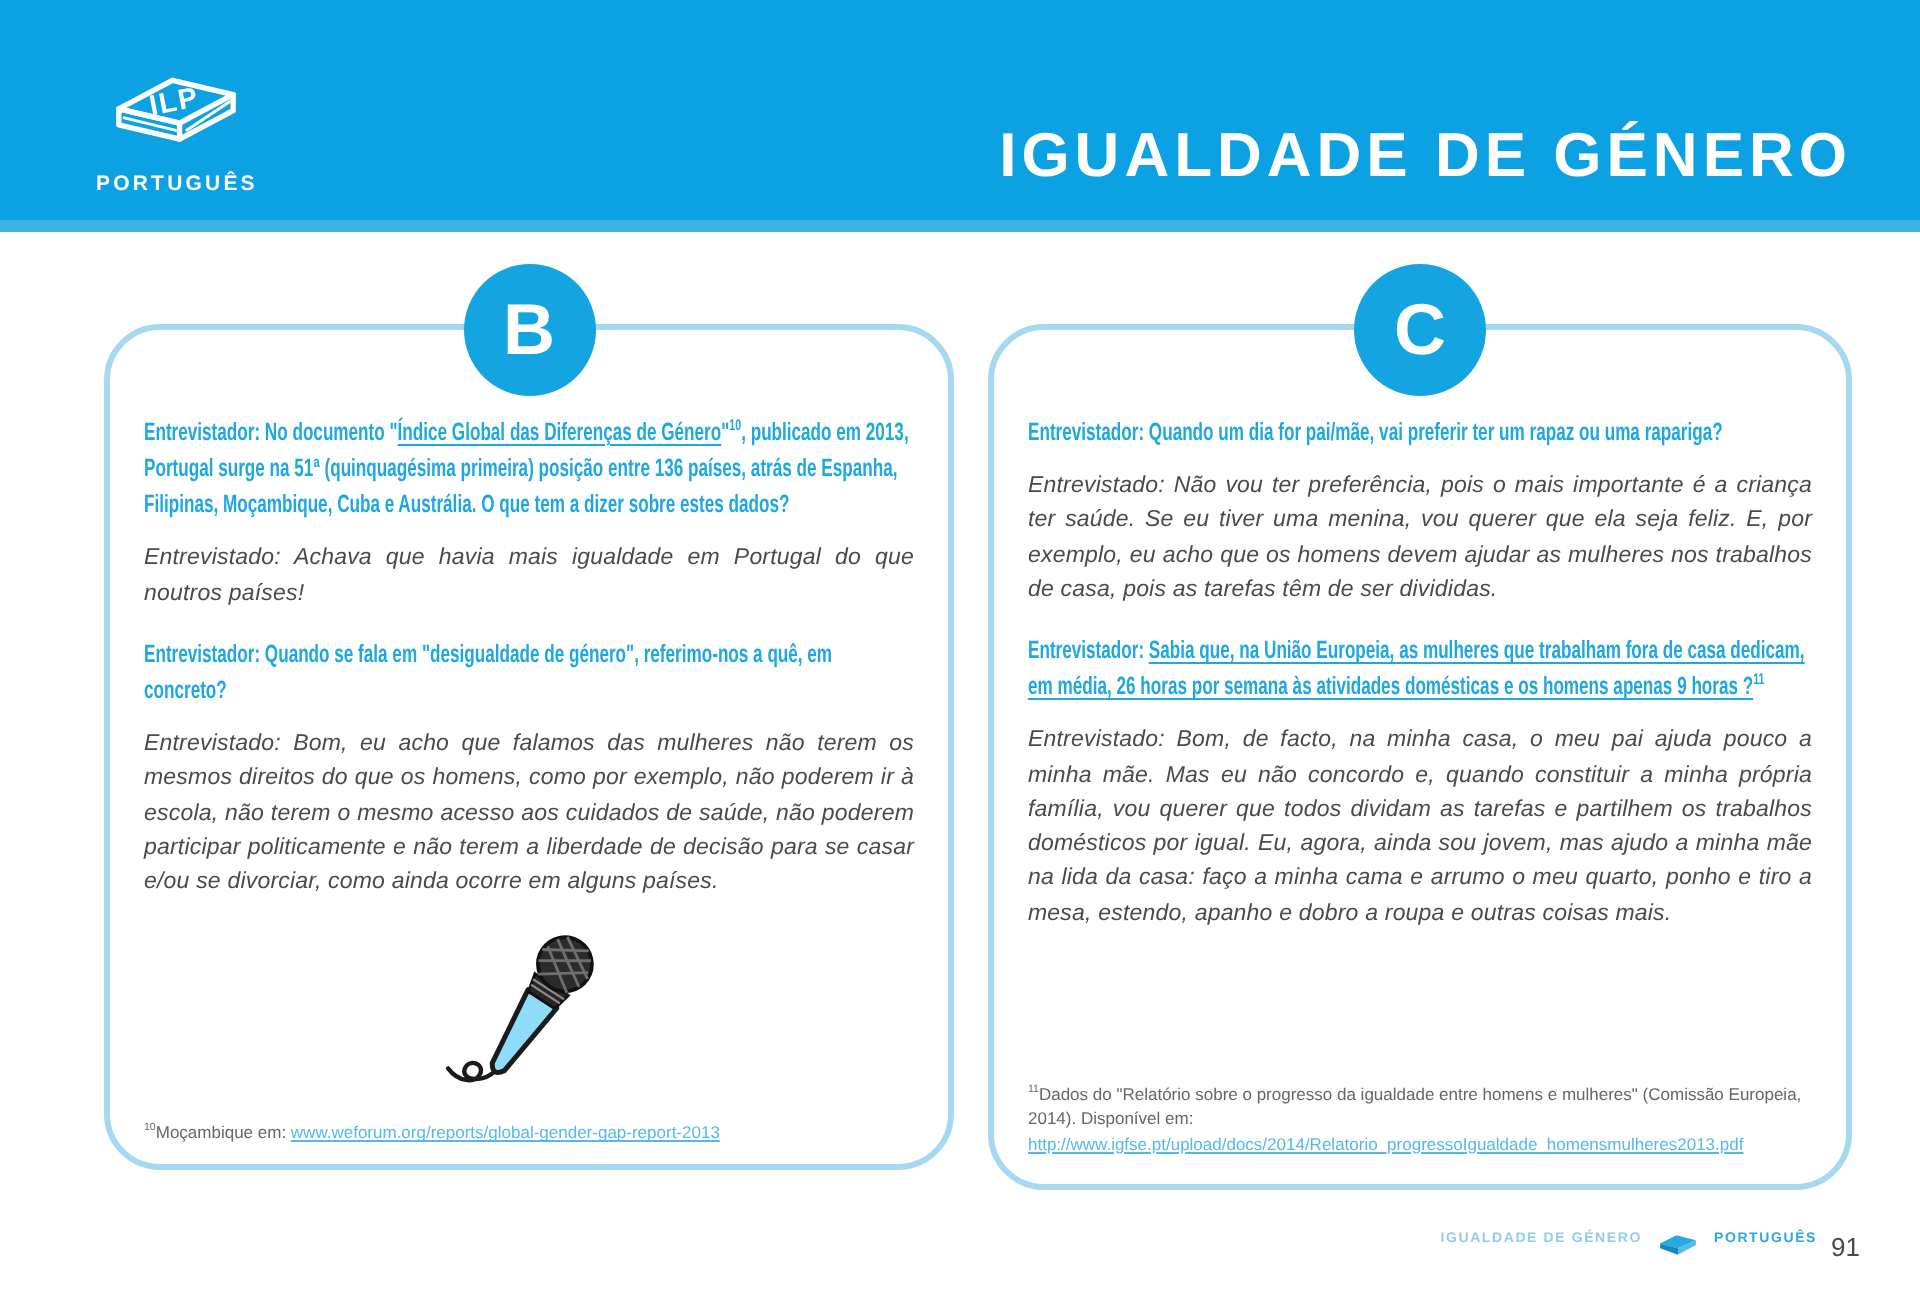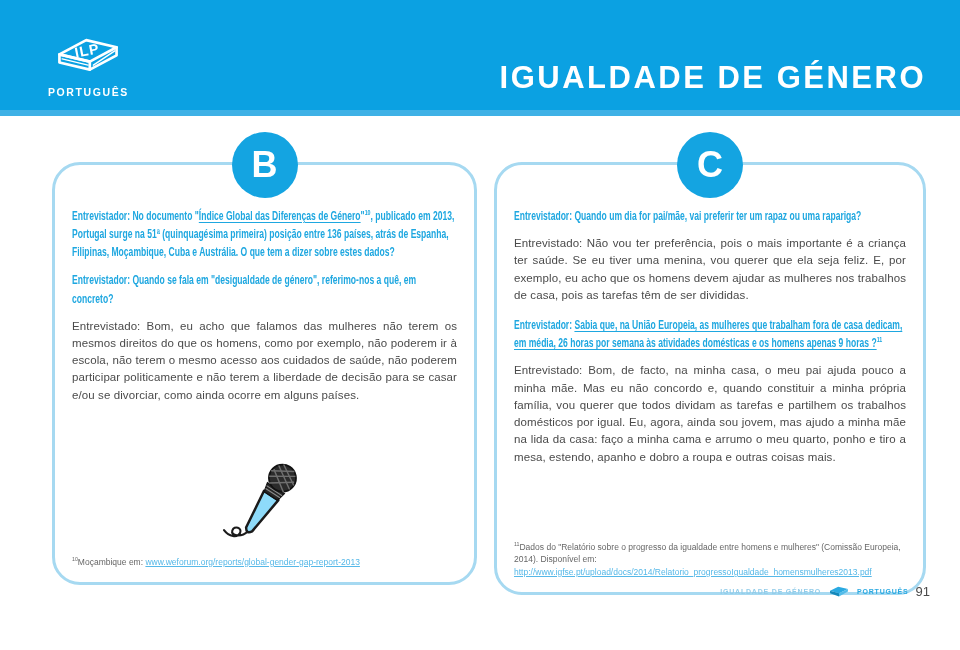--- a/index.html
+++ b/index.html
@@ -39,30 +39,30 @@
   .iv{
     color:#1ea7e0;font-weight:bold;font-size:12.5px;line-height:1.45;
     margin:0 0 10px 0;width:146%;transform:scaleX(0.685);
     transform-origin:0 0;align-self:flex-start;
   }
   .iv .u{text-decoration:underline;text-underline-offset:2px}
   sup{font-size:62%;line-height:0}
   
   .ie{
     color:#4a4a4a;font-size:11.5px;line-height:1.5;text-align:justify;
-    margin:0 0 12px 0;letter-spacing:0.1px;
+    margin:0 0 12px 0;letter-spacing:0.1px;font-style:italic;
   }
   .mic-wrap{margin-top:auto;display:flex;justify-content:center}
   .mic{width:96px;height:94px}
   .footnote{font-size:8.5px;color:#666;margin:4px 0 0 0;line-height:1.45}
   .card-c .footnote{margin-top:auto}
   .link{color:#55b8e8;text-decoration:underline;overflow-wrap:break-word;word-break:break-word;cursor:pointer}
 
   
-  .pagefoot{position:absolute;top:584px;right:30px;display:flex;align-items:center;gap:7px}
+  .pagefoot{position:absolute;top:616px;right:30px;display:flex;gap:7px}
   .foot-chapter{color:#92cce9;font-size:7px;letter-spacing:0.8px;font-weight:bold}
   .foot-subject{color:#2aa9e1;font-size:7px;letter-spacing:0.8px;font-weight:bold}
   .foot-page{color:#4a4a4a;font-size:13px}
 </style>
 </head>
 <body>
 
 <header class="topbar">
   <div class="brand">
     <svg width="72" height="50" viewBox="0 0 80 56">
@@ -82,20 +82,21 @@
 
 <main class="content">
 
   <section class="card card-b">
     <div class="badge">
         <span>B</span>
       </div>
 
     <p class="iv"><span>Entrevistador: No documento "</span><span class="u">Índice Global das Diferenças de Género</span><span>"</span><sup>10</sup><span>, publicado em 2013, Portugal surge na 51ª (quinquagésima primeira) posição entre 136 países, atrás de Espanha, Filipinas, Moçambique, Cuba e Austrália. O que tem a dizer sobre estes dados?</span></p>
 
+    <p class="ie">Entrevistado: Achava que havia mais igualdade em Portugal do que noutros países!</p>
 
     <p class="iv">Entrevistador: Quando se fala em "desigualdade de género", referimo-nos a quê, em concreto?</p>
 
     <p class="ie">Entrevistado: Bom, eu acho que falamos das mulheres não terem os mesmos direitos do que os homens, como por exemplo, não poderem ir à escola, não terem o mesmo acesso aos cuidados de saúde, não poderem participar politicamente e não terem a liberdade de decisão para se casar e/ou se divorciar, como ainda ocorre em alguns países.</p>
 
     <div class="mic-wrap">
       <svg class="mic" viewBox="0 0 120 132">
         <g transform="rotate(33 60 66)">
 
           <path d="M60 110 C57 123 43 129 41 121 C39 113 51 110 52 118 C53 126 42 131 31 127" fill="none" stroke="#1b1b1b" stroke-width="3" stroke-linecap="round"></path>

